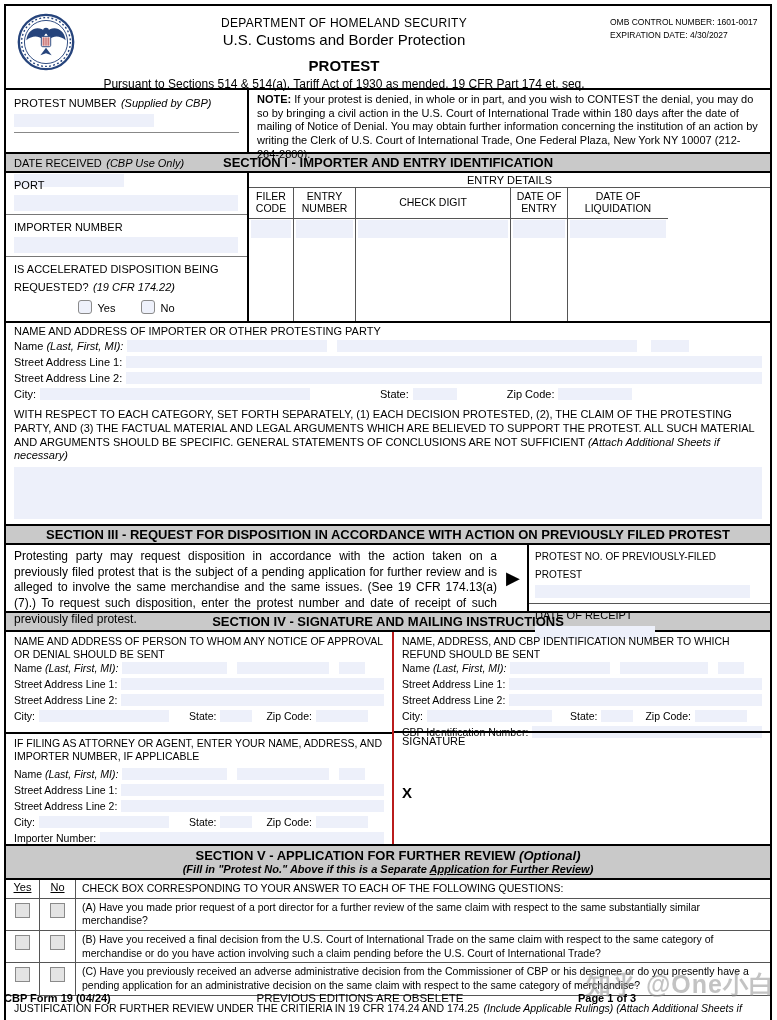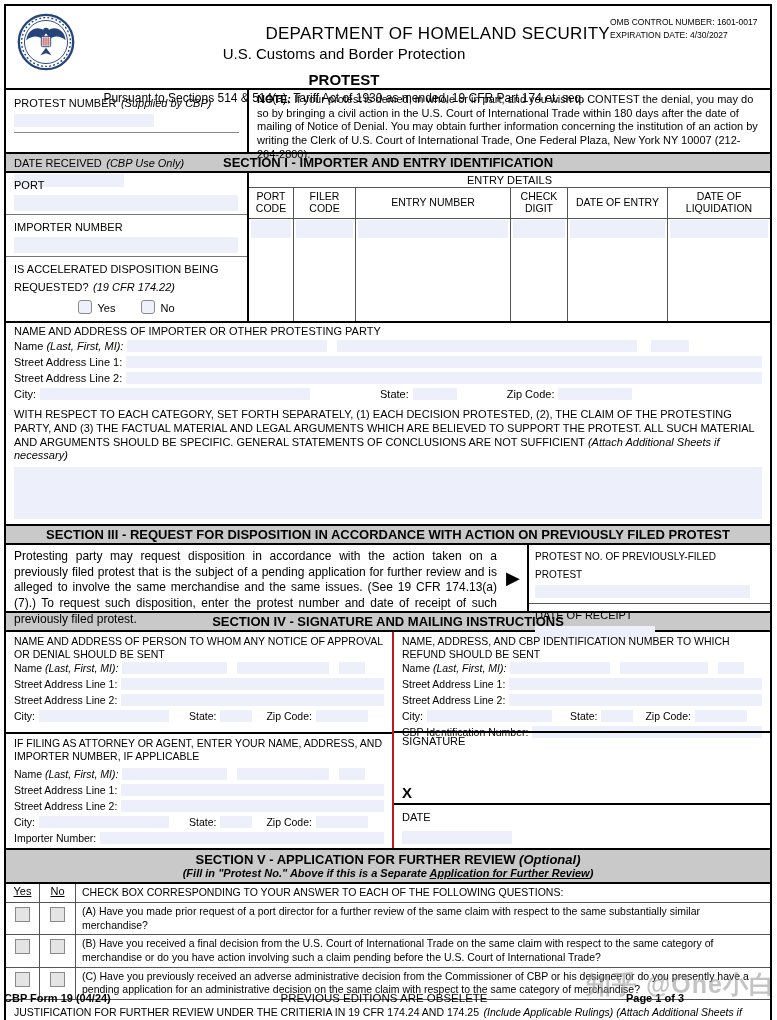--- a/index.html
+++ b/index.html
@@ -4,21 +4,21 @@
 <style>
   html,body{margin:0;padding:0;background:#fff;}
   .page{width:777px;height:1020px;position:relative;background:#fff;color:#000;
         font-family:"Liberation Sans", sans-serif;overflow:hidden;}
   .form{position:absolute;left:4px;top:4px;width:764px;border:2px solid #000;background:#fff;}
 
   
   .hdr{display:flex;border-bottom:2px solid #000;padding:6px 10px 4px 10px;height:84px;box-sizing:border-box;}
   .seal{width:62px;flex:0 0 62px;}
   .hdr-center{flex:1;text-align:center;}
-  .agency1{font-size:17px;letter-spacing:.3px;margin-top:12px;text-align:right;}
+  .agency1{font-size:12px;letter-spacing:.3px;margin-top:4px;}
   .agency2{font-size:15px;margin-top:1px;}
   .form-title{font-size:15px;font-weight:bold;margin-top:9px;}
   .form-sub{font-size:12px;margin-top:3px;}
   .hdr-right{flex:0 0 150px;font-size:8.5px;line-height:1.5;padding-top:4px;}
 
   
   .pn-row{display:flex;height:62px;box-sizing:border-box;}
   .pn-left{flex:0 0 243px;border-right:2px solid #000;padding:2px 8px;box-sizing:border-box;}
   .pn-block{padding:1px 0 3px 0;}
   .pn-block.first{border-bottom:1px solid #888;margin-bottom:19px;}
@@ -90,21 +90,21 @@
   .qtable>div:nth-child(3n){border-right:none;}
   .qh{font-size:11px;text-align:center;padding:1px 0;}
   .qh u{text-decoration:underline;}
   .qcell{display:flex;align-items:flex-start;justify-content:center;padding-top:4px;}
   .qcb{width:13px;height:13px;background:#e4e4e4;border:1px solid #8a8a8a;}
   .qtext{font-size:10.5px;line-height:1.3;padding:2px 6px;}
   .just{padding:2px 8px 4px 8px;}
   .just-lab{font-size:10.5px;line-height:1.3;}
 
   
-  .footer{position:absolute;left:4px;top:992px;width:680px;display:flex;font-size:11px;font-weight:bold;}
+  .footer{position:absolute;left:4px;top:992px;width:632px;display:flex;font-size:11px;font-weight:bold;}
   .footer .fl{flex:0 0 200px;}
   .footer .fc{flex:1;text-align:center;font-weight:normal;font-size:11.5px;}
   .footer .fr{flex:0 0 120px;text-align:right;}
   .watermark{position:absolute;right:2px;top:968px;font-size:25px;font-weight:bold;
              color:rgba(145,145,145,.55);letter-spacing:1px;white-space:nowrap;}
 </style>
 </head>
 <body>
 
 <div class="page">
@@ -172,25 +172,20 @@
           <div class="cb-row">
             <span><span class="cb round"></span><span>Yes</span></span>
             <span><span class="cb round"></span><span>No</span></span>
           </div>
         </div>
       </div>
       <div class="s1-right">
         <div class="ed-title">ENTRY DETAILS</div>
         <div class="ed-grid">
           <div class="c">
-              <div class="ed-h">PORT CODE</div>
-              <div class="ed-i"></div>
-              <div style="flex:1"></div>
-            </div>
-          <div class="c">
               <div class="ed-h">FILER CODE</div>
               <div class="ed-i"></div>
               <div style="flex:1"></div>
             </div>
           <div class="c">
               <div class="ed-h">ENTRY NUMBER</div>
               <div class="ed-i"></div>
               <div style="flex:1"></div>
             </div>
           <div class="c">
@@ -363,24 +358,20 @@
             </div>
           <div class="frow">
               <span class="lab2">CBP Identification Number:</span>
             <span class="fill" style="flex:1"></span>
             </div>
         </div>
         <div class="sig-blk">
           <div class="lab">SIGNATURE</div>
           <div class="sig-x">X</div>
         </div>
-        <div class="date-blk">
-          <span class="lab">DATE</span><br>
-          <span class="inp" style="width:110px;margin-top:6px"></span>
-        </div>
       </div>
     </div>
 
     <div class="s5-bar">
       <div class="s5-l1"><span>SECTION V - APPLICATION FOR FURTHER REVIEW</span> <span class="it">(Optional)</span></div>
       <div class="s5-l2"><span>(Fill in "Protest No." Above if this is a Separate </span><u>Application for Further Review</u><span>)</span></div>
     </div>
     <div class="qtable">
       <div class="qh"><u>Yes</u></div>
       <div class="qh"><u>No</u></div>

